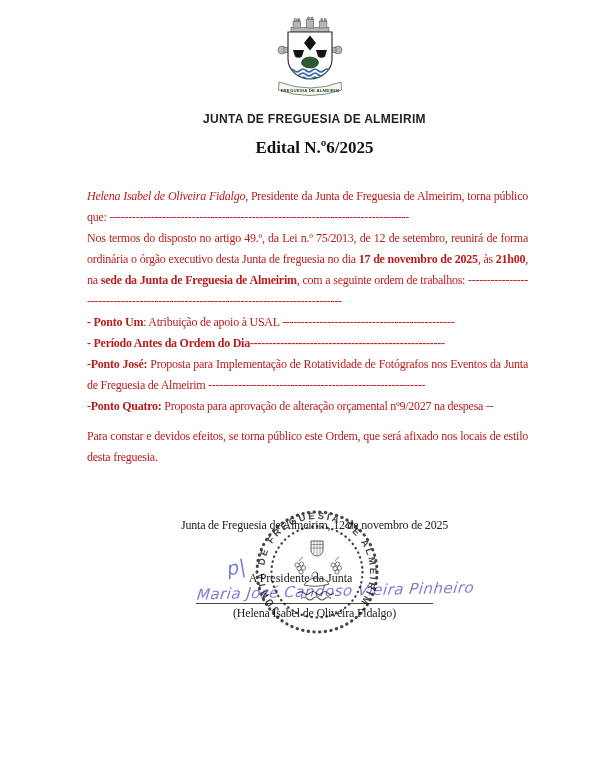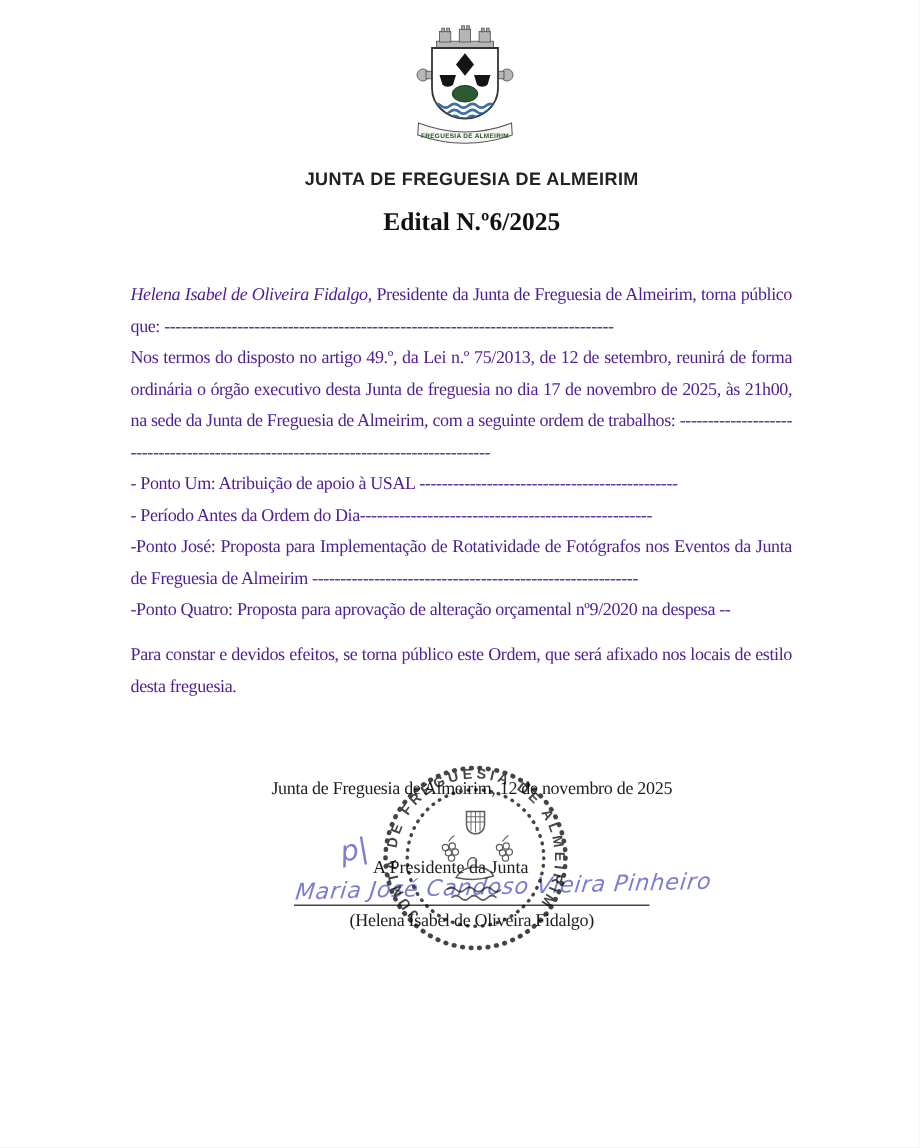--- a/index.html
+++ b/index.html
@@ -17,25 +17,25 @@
     letter-spacing:.3px;color:#222;
   }
   .doc-title{
     position:absolute;left:0;right:0;top:138px;text-align:center;
     font-family:"Liberation Serif", serif;font-weight:bold;font-size:17px;color:#111;
   }
   
   .body-text{
     position:absolute;left:87px;top:186px;width:441px;
     font-size:12px;line-height:21px;letter-spacing:-0.25px;
-    text-align:justify;color:#4c1d95;
+    text-align:justify;color:#b91c1c;
   }
   .para{margin:0;}
   .closing{margin-top:9px;}
-  .b{font-weight:normal;}
+  .b{font-weight:bold;}
   .i{font-style:italic;}
   
   .date-line{
     position:absolute;left:0;right:0;top:518px;text-align:center;
     font-size:12px;letter-spacing:-0.2px;
   }
   .role-line{
     position:absolute;left:0;right:0;top:571px;text-align:center;
     font-size:12px;transform:translateX(-14px);
   }
@@ -124,21 +124,21 @@
 
   <div class="org-title">JUNTA DE FREGUESIA DE ALMEIRIM</div>
   <div class="doc-title">Edital N.º6/2025</div>
 
   <div class="body-text">
     <p class="para"><span class="i">Helena Isabel de Oliveira Fidalgo</span><span>, Presidente da Junta de Freguesia de Almeirim, torna público que: </span><span>--------------------------------------------------------------------------------</span></p>
     <p class="para"><span>Nos termos do disposto no artigo 49.º, da Lei n.º 75/2013, de 12 de setembro, reunirá de forma ordinária o órgão executivo desta Junta de freguesia no dia </span><span class="b">17 de novembro de 2025</span><span>, às </span><span class="b">21h00</span><span>, na </span><span class="b">sede da Junta de Freguesia de Almeirim</span><span>, com a seguinte ordem de trabalhos: </span><span>------------------------------------------------------------------------------------</span></p>
     <p class="para"><span class="b">- Ponto Um</span><span>: Atribuição de apoio à USAL </span><span>----------------------------------------------</span></p>
     <p class="para"><span class="b">- Período Antes da Ordem do Dia</span><span class="b">----------------------------------------------------</span></p>
     <p class="para"><span class="b">-Ponto José:</span><span> Proposta para Implementação de Rotatividade de Fotógrafos nos Eventos da Junta de Freguesia de Almeirim </span><span>----------------------------------------------------------</span></p>
-    <p class="para"><span class="b">-Ponto Quatro:</span><span> Proposta para aprovação de alteração orçamental nº9/2020 na despesa --</span></p>
+    <p class="para"><span class="b">-Ponto Quatro:</span><span> Proposta para aprovação de alteração orçamental nº9/2027 na despesa --</span></p>
     <p class="para closing">Para constar e devidos efeitos, se torna público este Ordem, que será afixado nos locais de estilo desta freguesia.</p>
   </div>
 
   <div class="date-line">Junta de Freguesia de Almeirim, 12 de novembro de 2025</div>
   <div class="role-line">A Presidente da Junta</div>
   <div class="sig-prefix">p|</div>
   <div class="sig-hand">Maria José Candoso Vieira Pinheiro</div>
   <div class="sig-line"></div>
   <div class="typed-name">(Helena Isabel de Oliveira Fidalgo)</div>
 

